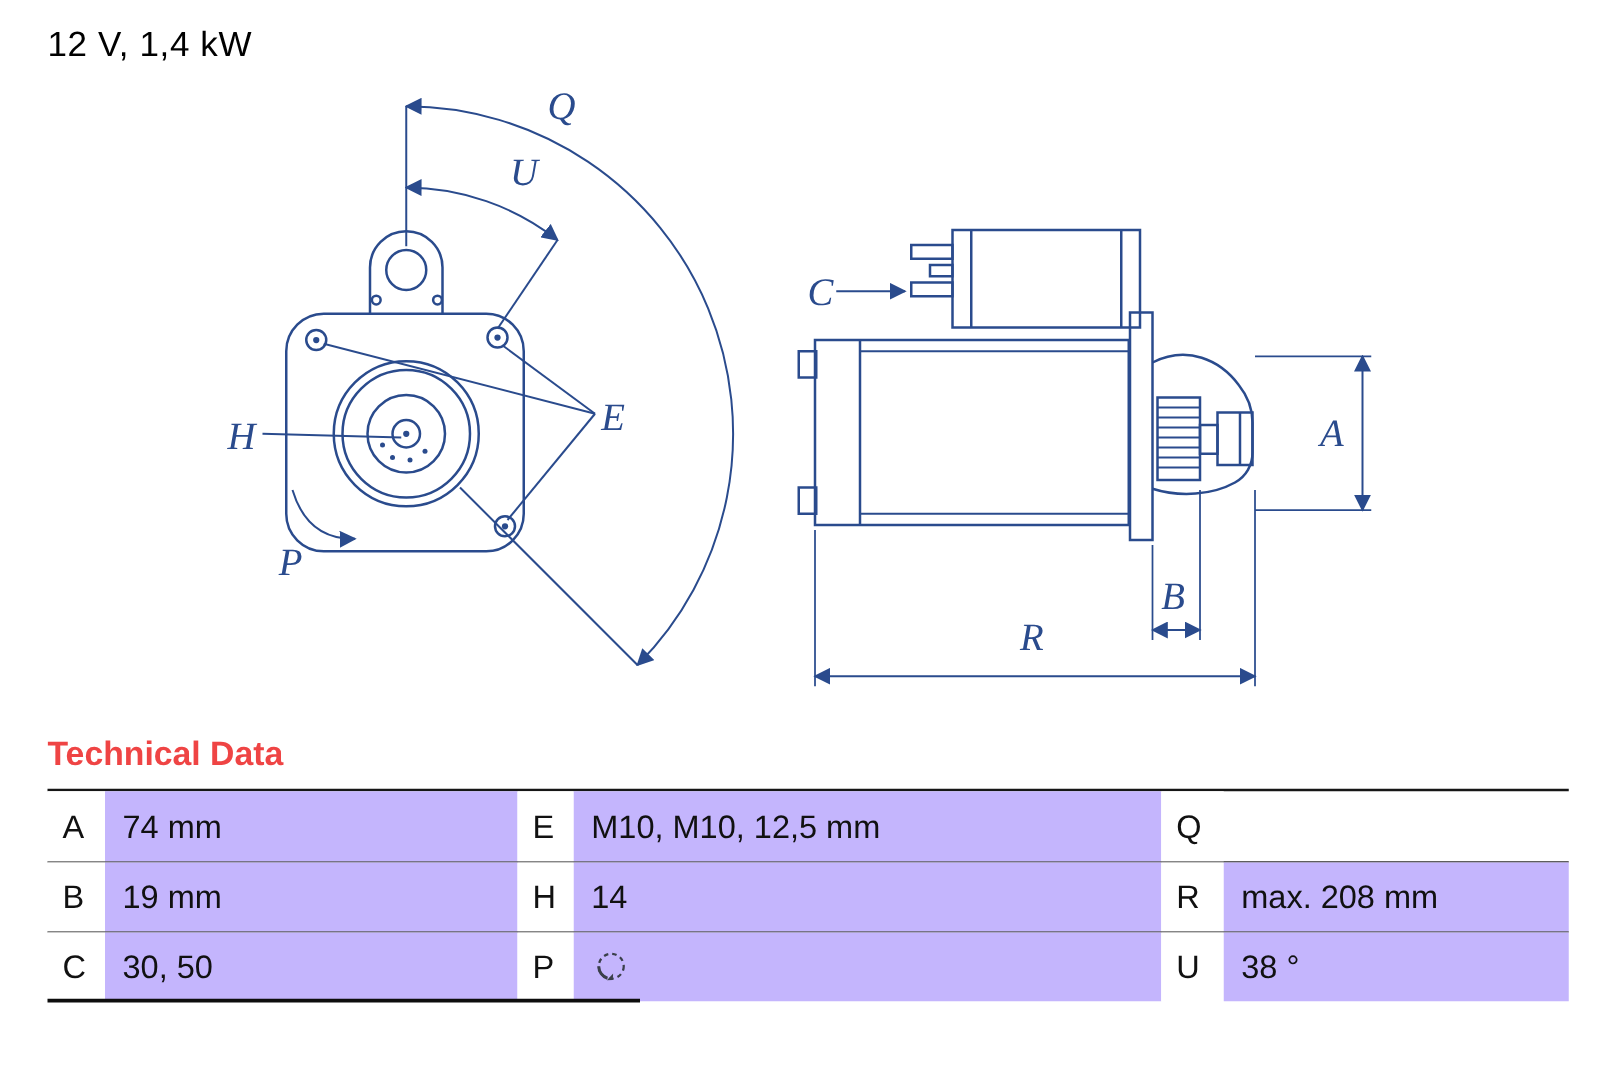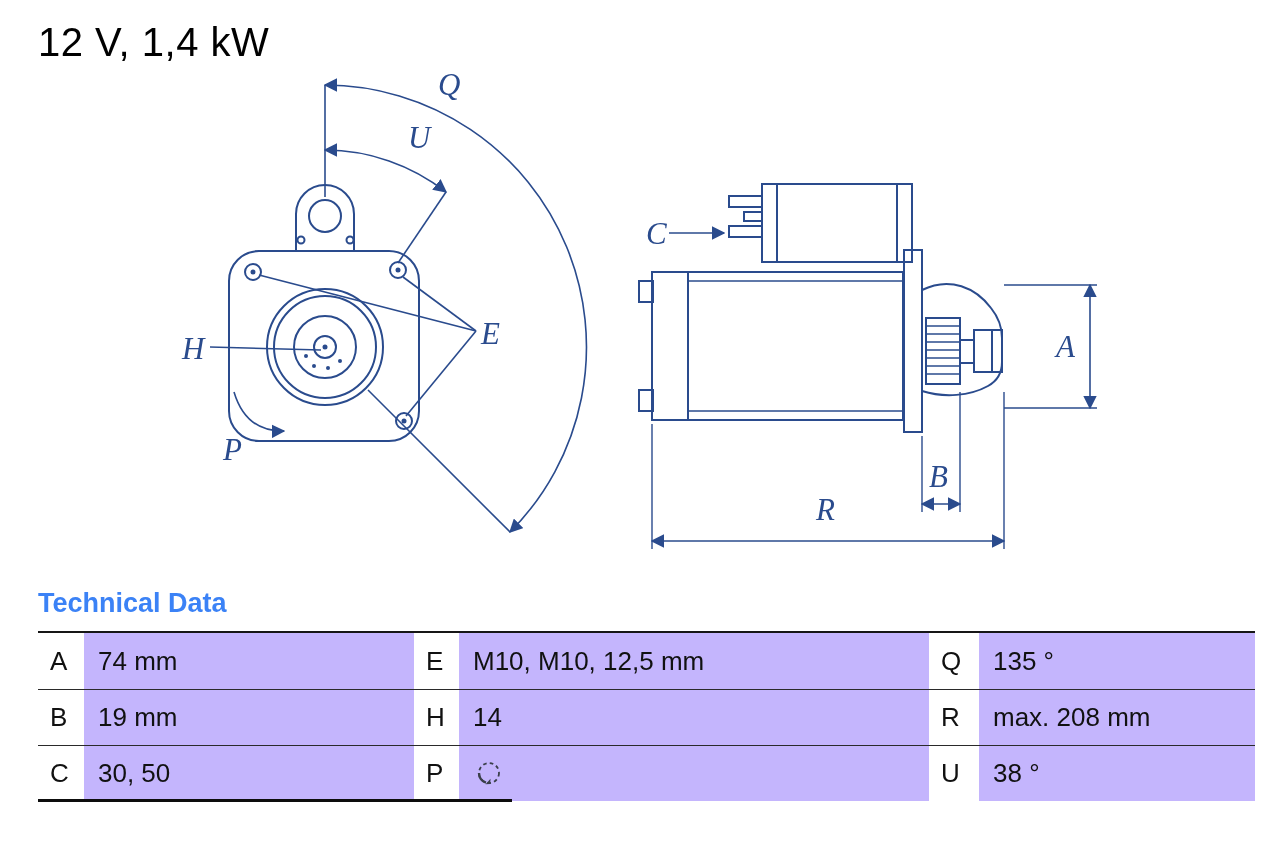--- a/index.html
+++ b/index.html
@@ -9,21 +9,21 @@
     position: relative;
     width: 1280px;
     height: 853px;
     background: #ffffff;
     font-family: "Liberation Sans", sans-serif;
     overflow: hidden;
   }
   #title {
     position: absolute;
     left: 38px; top: 20px;
-    font-size: 40px;
+    font-size: 28px;
     color: #000;
     letter-spacing: 0.5px;
   }
   #drawing {
     position: absolute;
     left: 0; top: 0;
   }
   .ol { fill: none; stroke: var(--accent); stroke-width: 2; }
   .thin { fill: none; stroke: var(--accent); stroke-width: 1.6; }
   .ext { fill: none; stroke: var(--accent); stroke-width: 1.4; }
@@ -33,21 +33,21 @@
     font-style: italic;
     font-size: 31px;
     fill: var(--accent);
     stroke: none;
   }
   #tech-heading {
     position: absolute;
     left: 38px; top: 588px;
     font-size: 27px;
     font-weight: bold;
-    color: #3b82f6;
+    color: #ef4444;
   }
   #tech-table {
     position: absolute;
     left: 38px; top: 631px;
     width: 1217px;
     border-top: 2px solid #161616;
     color: #111;
   }
   .t-row {
     display: grid;
@@ -196,21 +196,20 @@
 
   <div id="tech-heading">Technical Data</div>
 
   <div id="tech-table">
     <div class="t-row">
       <div class="cell k">A</div>
       <div class="cell v">74 mm</div>
       <div class="cell k">E</div>
       <div class="cell v">M10, M10, 12,5 mm</div>
       <div class="cell k">Q</div>
-      <div class="cell v">135 °</div>
     </div>
     <div class="t-row">
       <div class="cell k">B</div>
       <div class="cell v">19 mm</div>
       <div class="cell k">H</div>
       <div class="cell v">14</div>
       <div class="cell k">R</div>
       <div class="cell v">max. 208 mm</div>
     </div>
     <div class="t-row">

